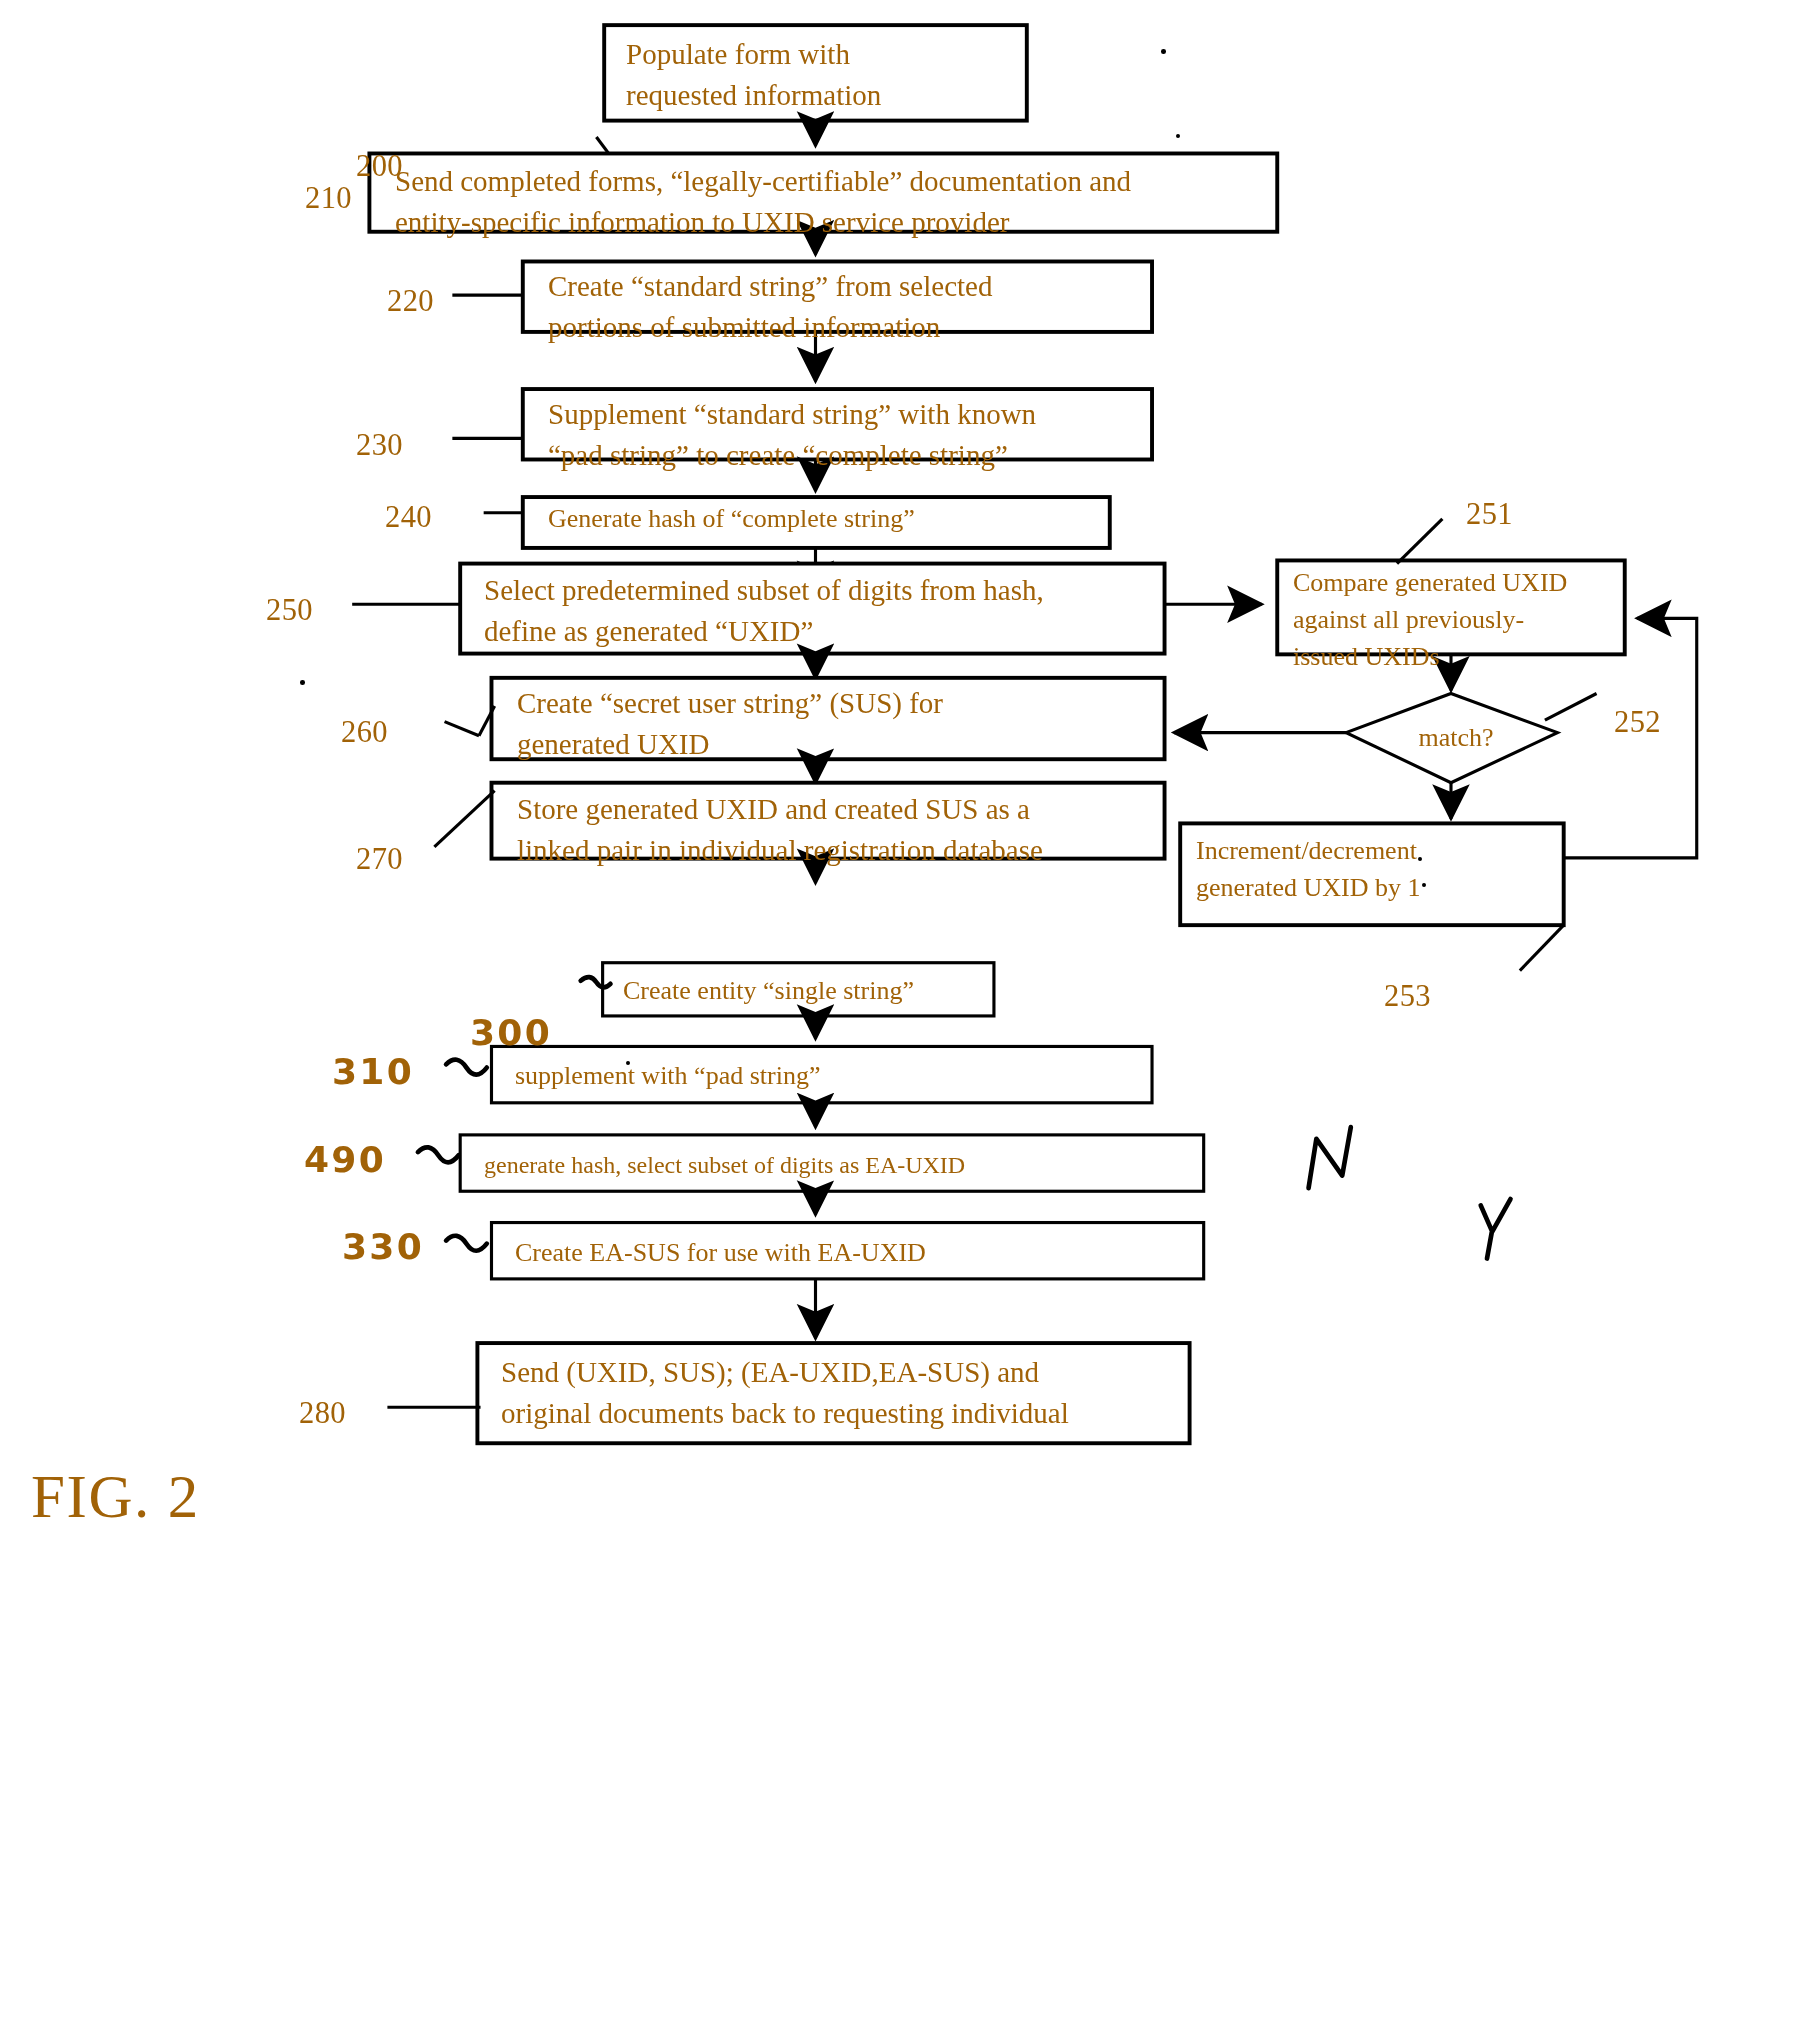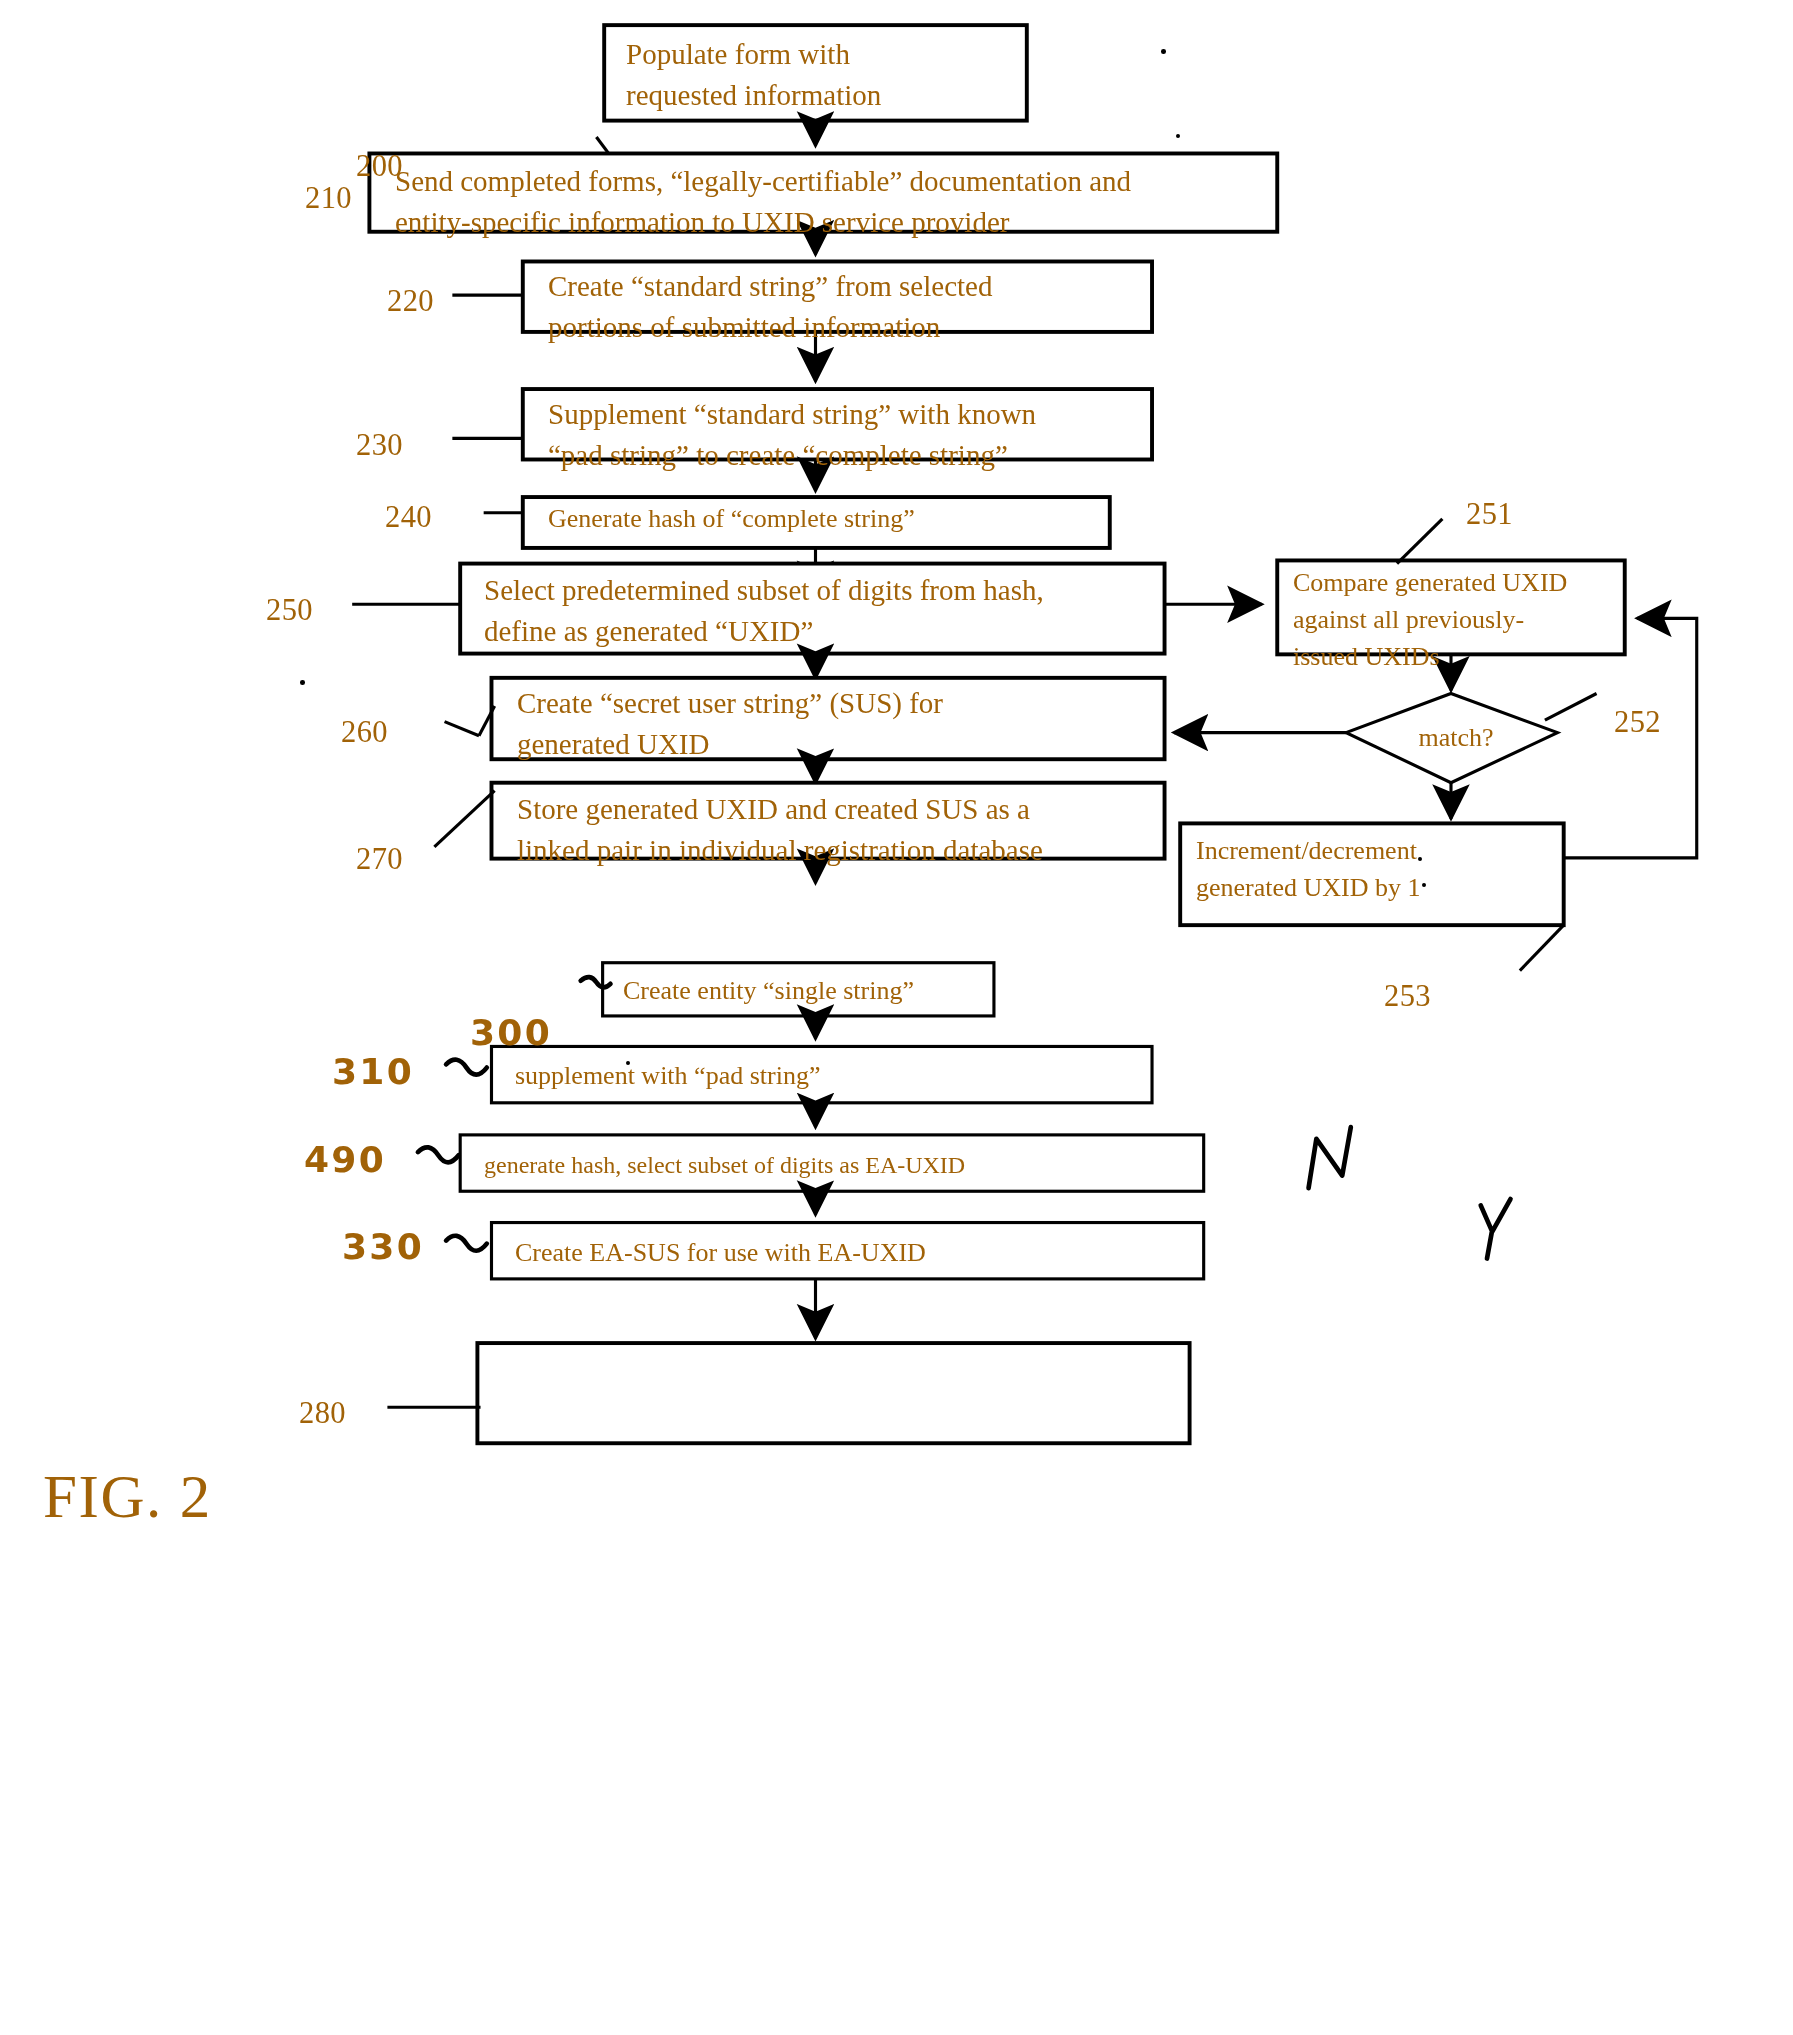--- a/index.html
+++ b/index.html
@@ -75,21 +75,20 @@
   .refnum {
     font-size: 30.5px;
     letter-spacing: 0.4px;
   }
   .diamondlabel {
     font-size: 26px;
   }
   .figlabel {
     font-size: 61px;
     letter-spacing: 1.6px;
-    margin-left: 12px;
   }
   .handnum {
     font-family: "DejaVu Sans", sans-serif;
     font-size: 36px;
     font-weight: 700;
     letter-spacing: 2.3px;
   }
   .handyn {
     font-family: "DejaVu Serif", serif;
     font-size: 44px;
@@ -240,20 +239,22 @@
 
   <div class="tx boxtext-sm" style="left:515px; top:1058px; width:618px;">supplement with “pad string”</div>
   <div class="tx handnum" style="left:332px; top:1046px;">310</div>
 
   <div class="tx boxtext-xs" style="left:484px; top:1148px; width:705px;">generate hash, select subset of digits as EA-UXID</div>
   <div class="tx handnum" style="left:304px; top:1134px;">490</div>
 
   <div class="tx boxtext-sm" style="left:515px; top:1235px; width:673px;">Create EA-SUS for use with EA-UXID</div>
   <div class="tx handnum" style="left:332px; top:1221px;margin-left:10px;">330</div>
 
+  <div class="tx boxtext" style="left:501px; top:1352px; width:681px;">Send (UXID, SUS); (EA-UXID,EA-SUS) and
+original documents back to requesting individual</div>
   <div class="tx refnum" style="left:299px; top:1392px;">280</div>
 
   <div class="tx handyn" style="left:1299px; top:1121px; opacity:0;">N</div>
   <div class="tx handyn" style="left:1480px; top:1191px; opacity:0;">Y</div>
 
   <div class="speck" style="left:1161px; top:49px; width:4.7px; height:4.7px;"></div>
   <div class="speck" style="left:1176px; top:134px; width:3.9px; height:3.9px;"></div>
   <div class="speck" style="left:300px; top:680px; width:4.7px; height:4.7px;"></div>
   <div class="speck" style="left:626px; top:1061px; width:3.9px; height:3.9px;"></div>
   <div class="speck" style="left:1418px; top:857px; width:3.9px; height:3.9px;"></div>

